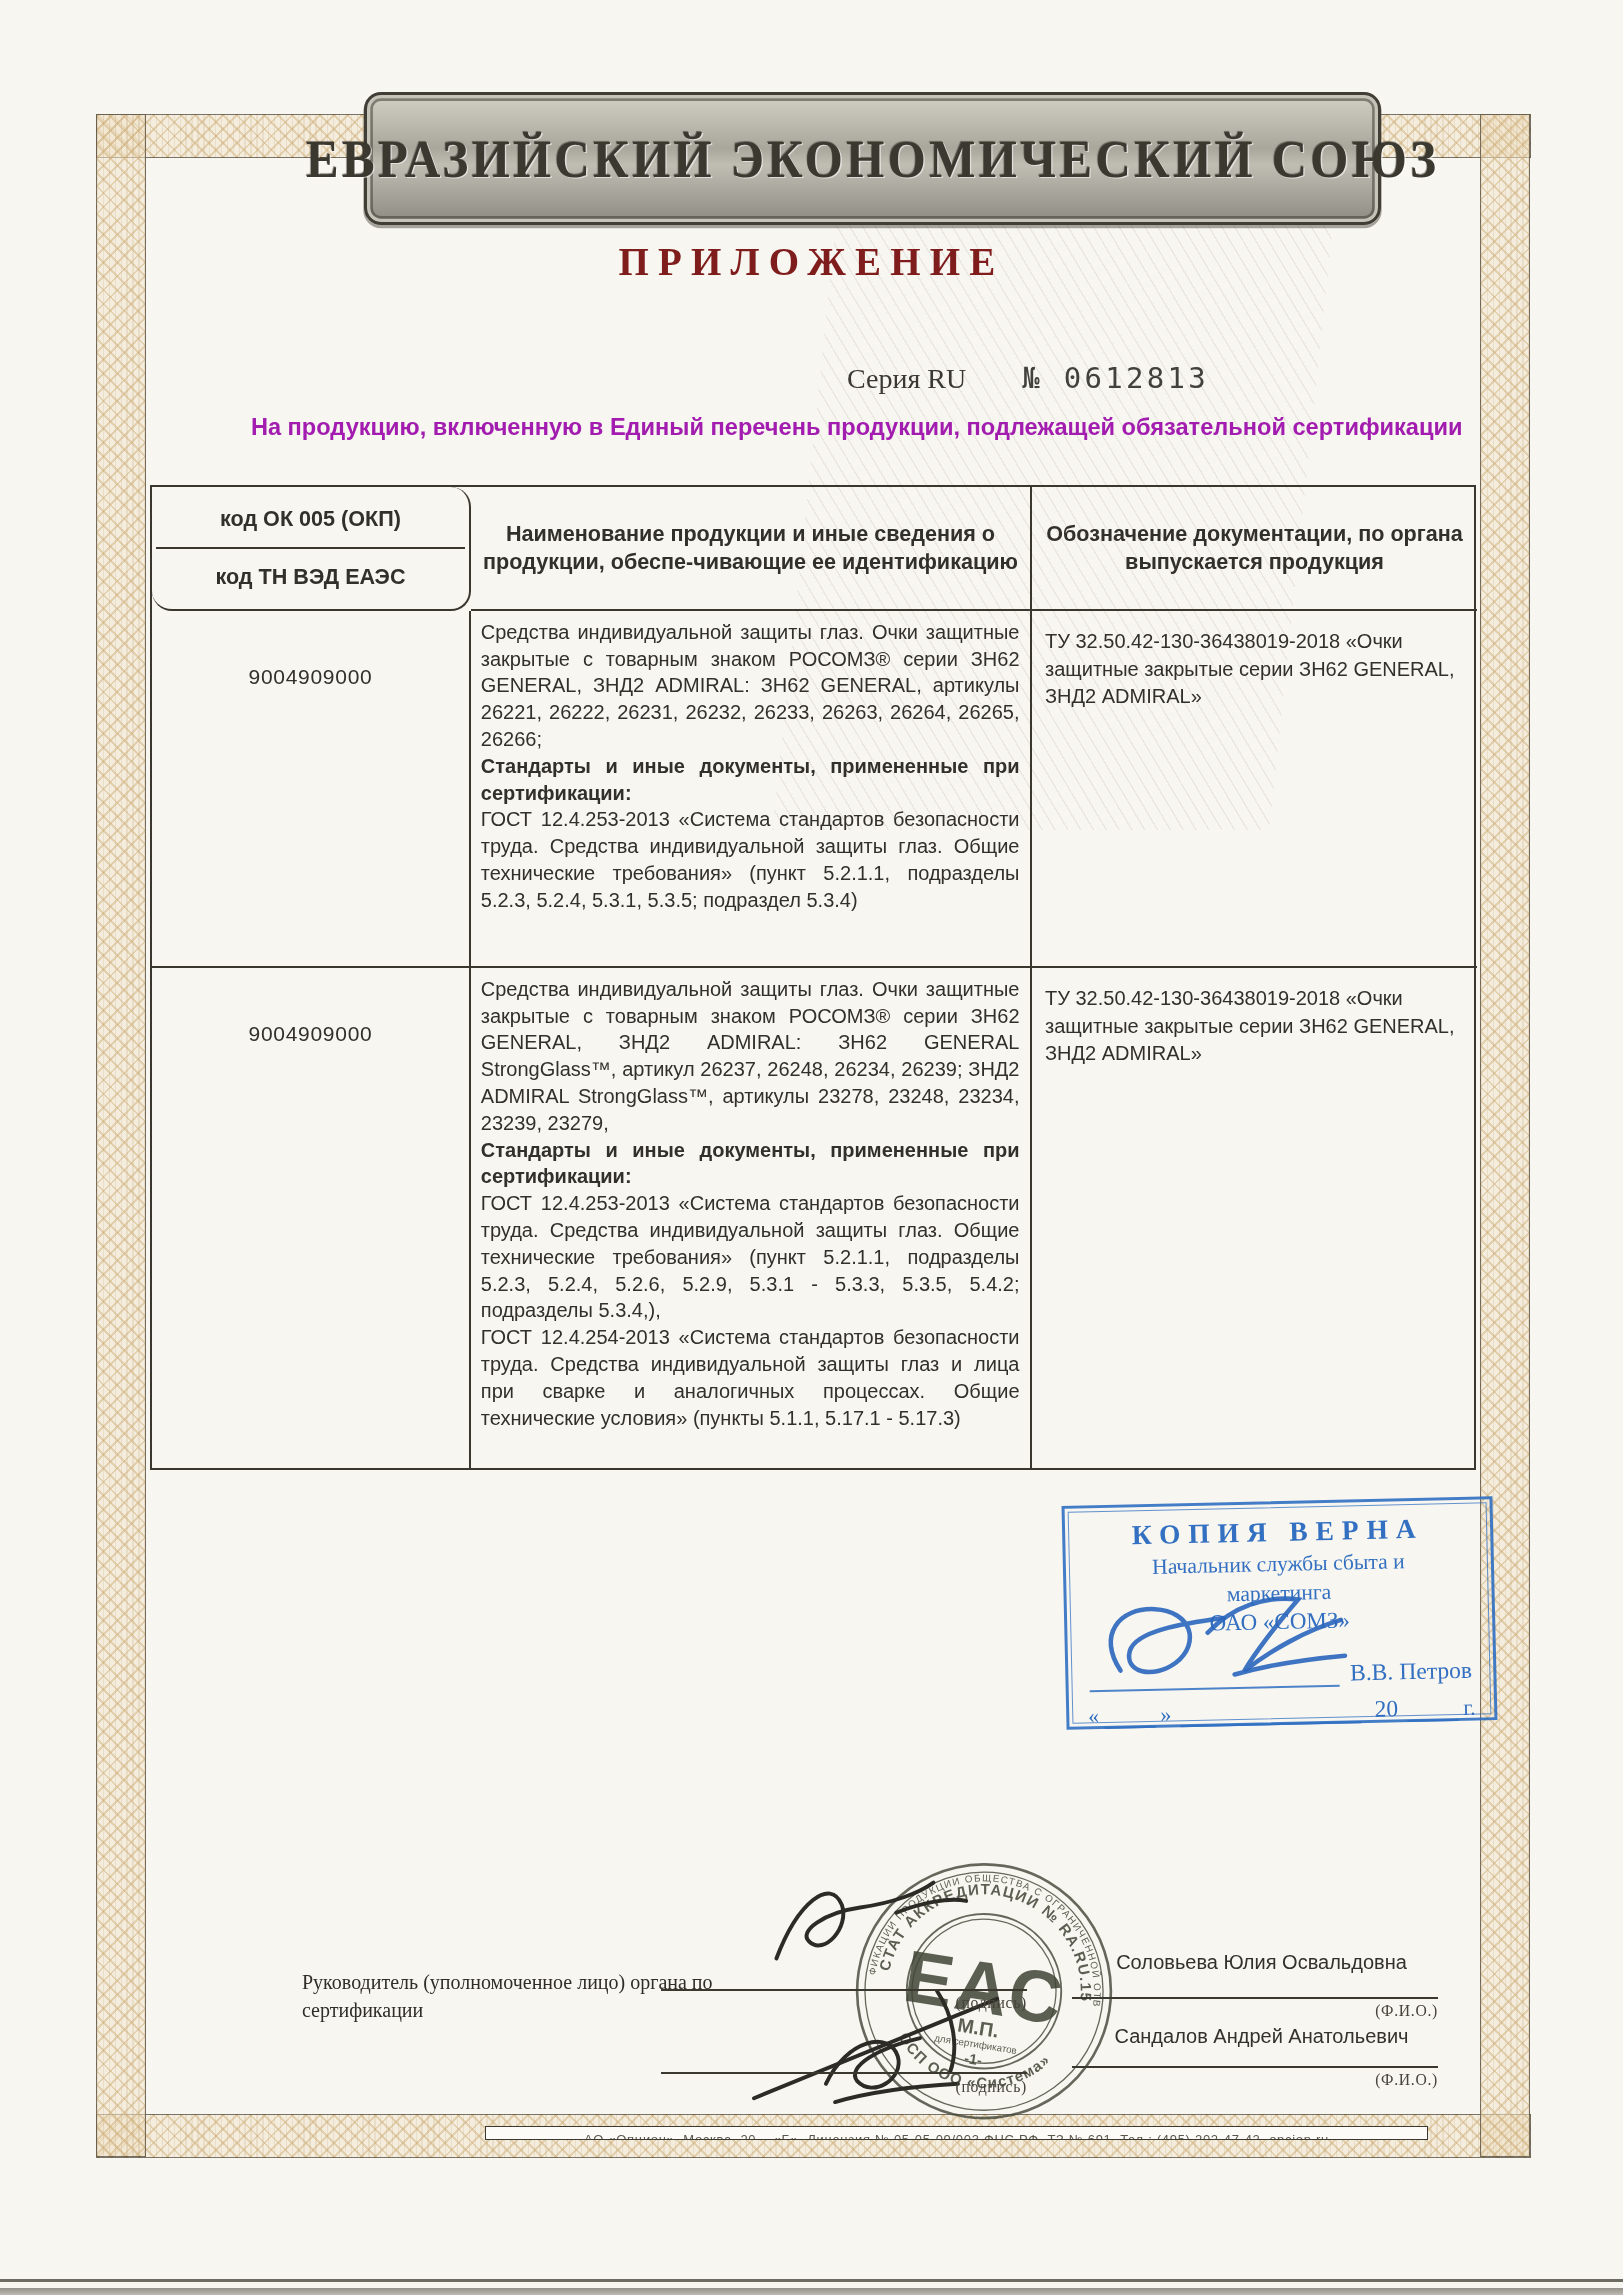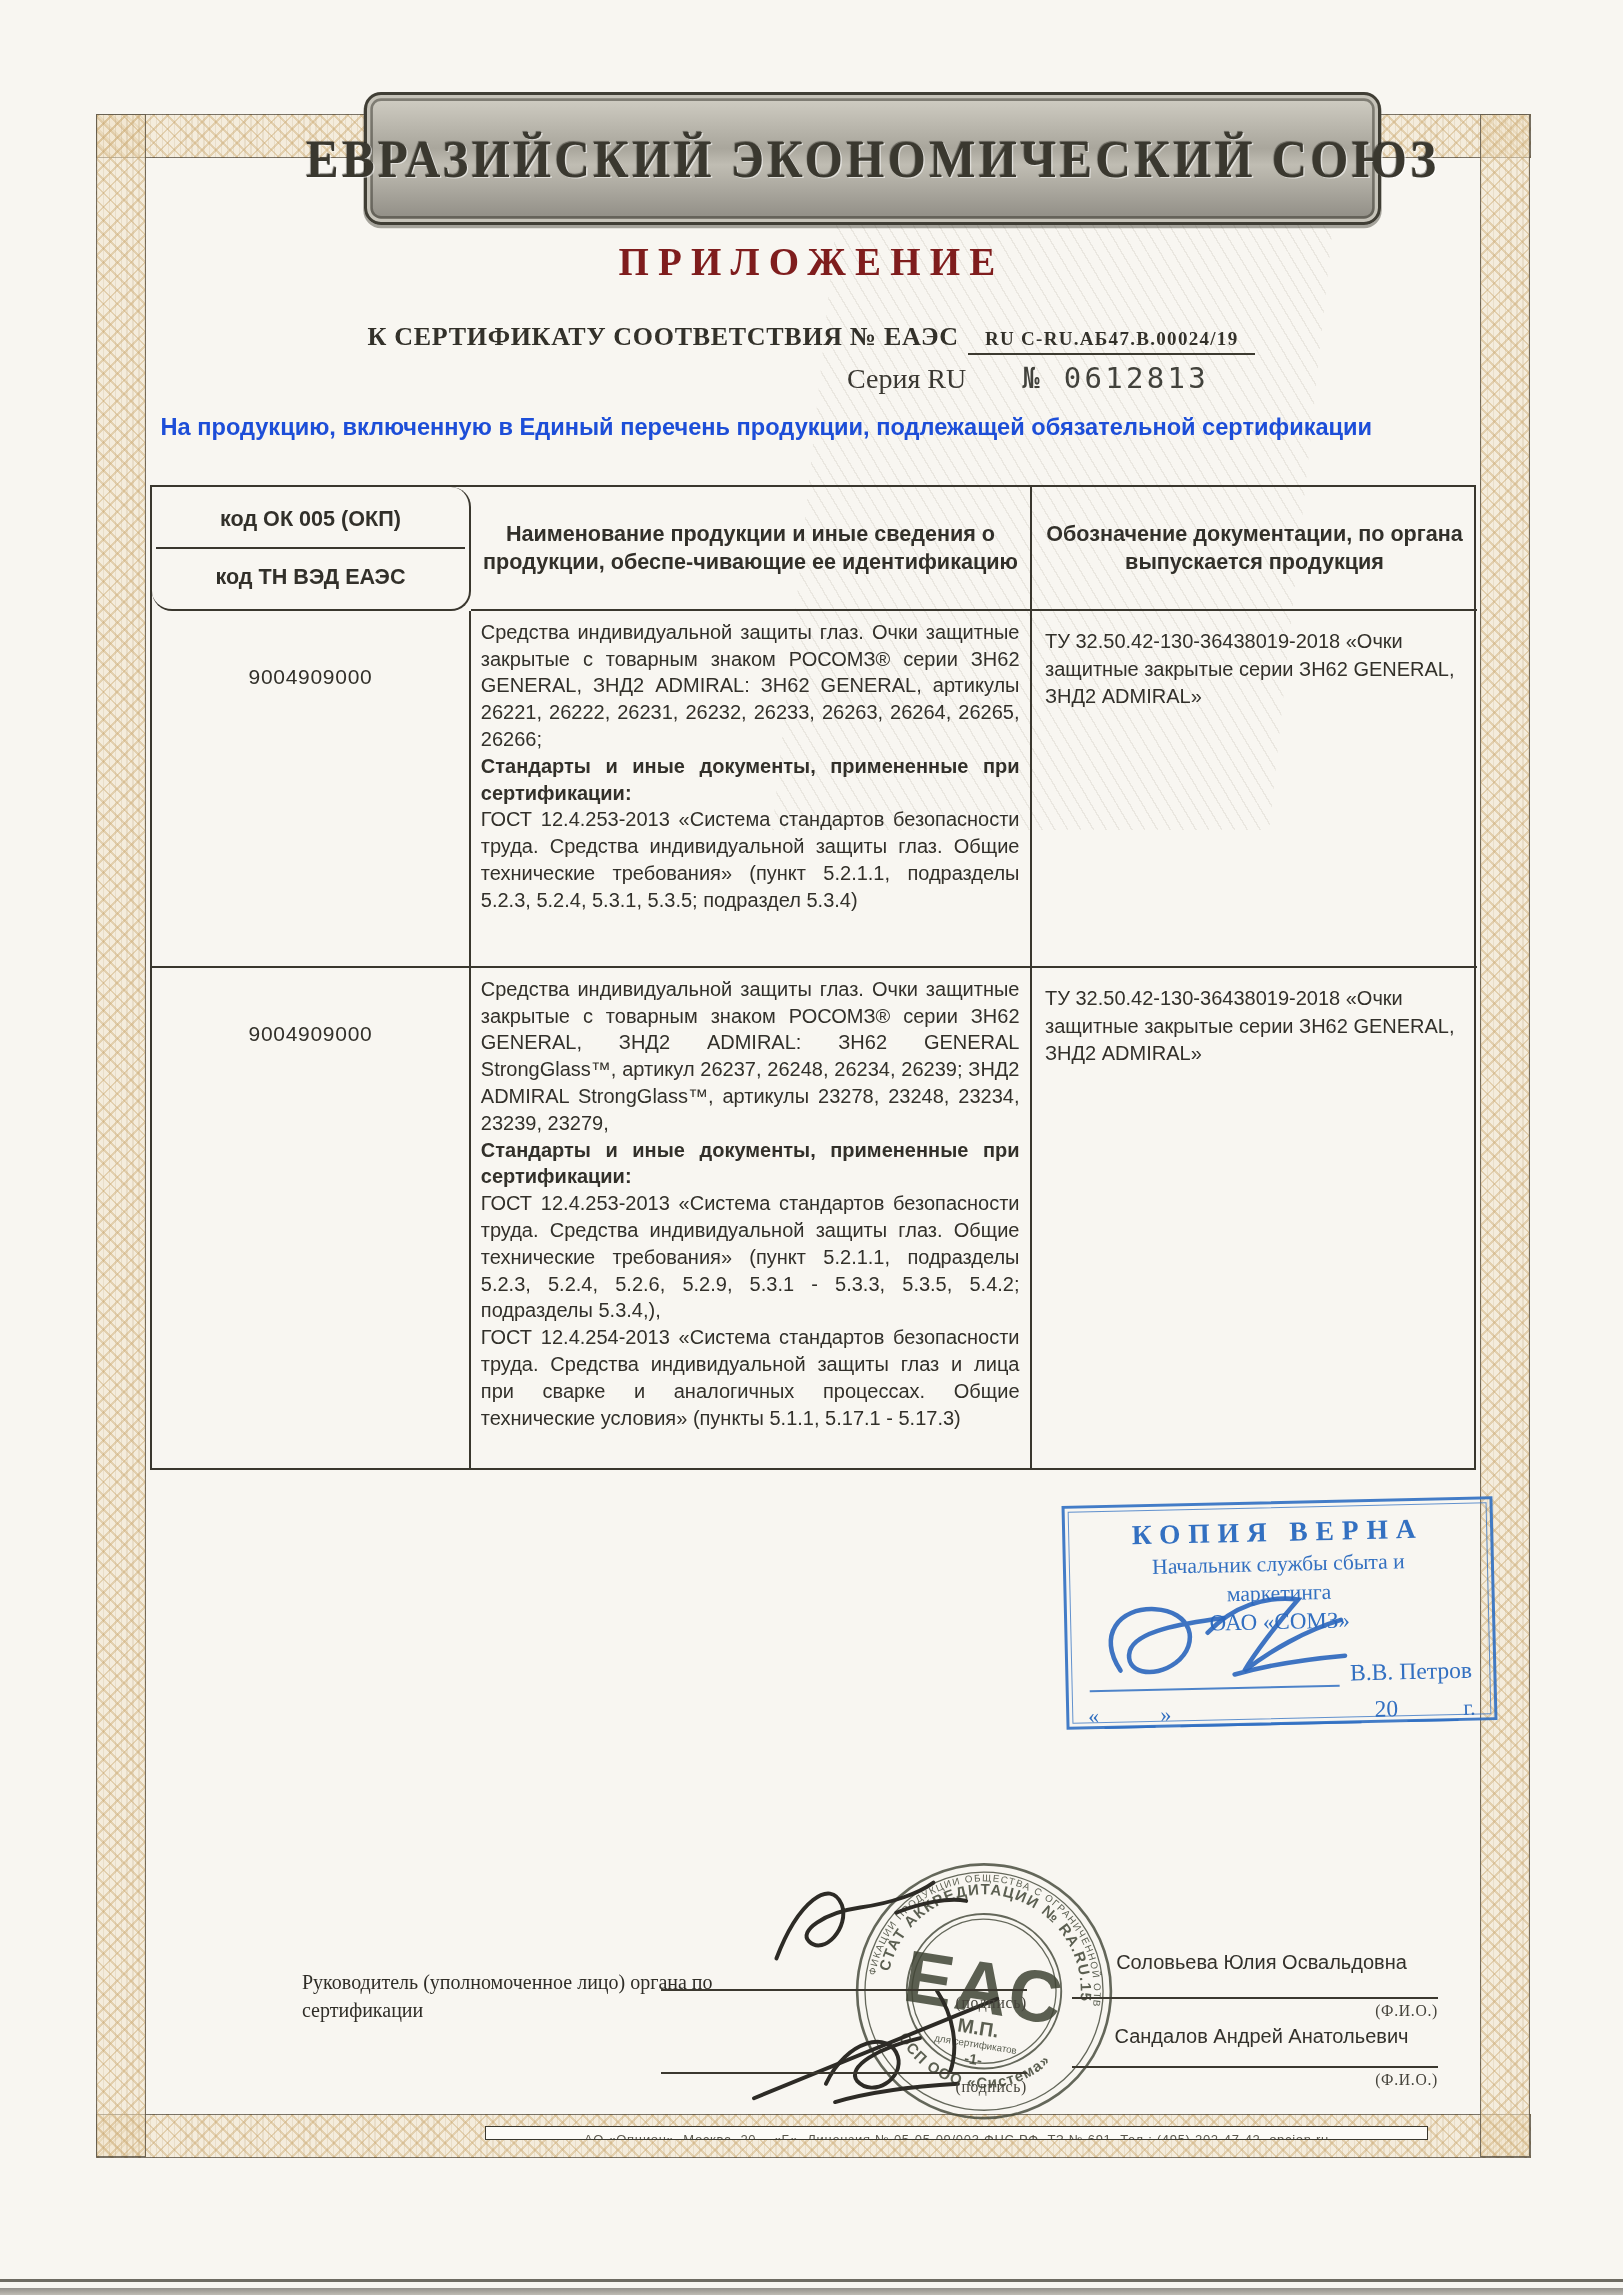--- a/index.html
+++ b/index.html
@@ -64,22 +64,22 @@
     font-family:"Liberation Serif", serif; color:#3a3832;
     display:flex; align-items:baseline;
   }
   .series-label{font-size:28px;}
   .form-number{
     font-family:"DejaVu Sans Mono", monospace; font-size:29px;
     letter-spacing:3.3px; margin-left:56px; color:#42423c;
   }
   .intro{
     position:absolute; top:412px; left:50%; transform:translateX(-50%);
-    width:1302px; text-align:left; font-weight:bold; font-size:23.6px;
-    line-height:1.28; color:#1d4ed8;
+    width:1302px; text-align:right; font-weight:bold; font-size:23.6px;
+    line-height:1.28; color:#a21caf;
   }
   
   .ctable{
     position:absolute; left:150px; top:485px; width:1326px; height:985px;
     border:2px solid #3a372e; box-sizing:border-box;
     display:grid; grid-template-columns:319px 561px 445px;
     grid-template-rows:124px 357px auto;
   }
   .ctable > div{box-sizing:border-box; border-right:2px solid #3a372e; border-bottom:2px solid #3a372e;}
   .ctable > div:nth-child(3n){border-right:none;}
@@ -147,23 +147,20 @@
   <div class="gborder gb-bottom"></div>
   <div class="gborder gb-left"></div>
   <div class="gborder gb-right"></div>
   <div class="hatch"></div>
 
   <div class="banner">
     <div class="banner-text">ЕВРАЗИЙСКИЙ ЭКОНОМИЧЕСКИЙ СОЮЗ</div>
   </div>
 
   <div class="doc-title">ПРИЛОЖЕНИЕ</div>
-  <div class="cert-line">
-    <span class="cert-label">К СЕРТИФИКАТУ СООТВЕТСТВИЯ № ЕАЭС</span><span class="cert-number">RU С-RU.АБ47.В.00024/19</span>
-  </div>
   <div class="series-line">
     <span class="series-label">Серия RU</span>
     <span class="form-number">№ 0612813</span>
   </div>
   <div class="intro">На продукцию, включенную в Единый перечень продукции, подлежащей обязательной сертификации</div>
 
   <div class="ctable">
     <div class="th th-split">
       <div class="half">код ОК 005 (ОКП)</div>
       <div class="half">код ТН ВЭД ЕАЭС</div>

